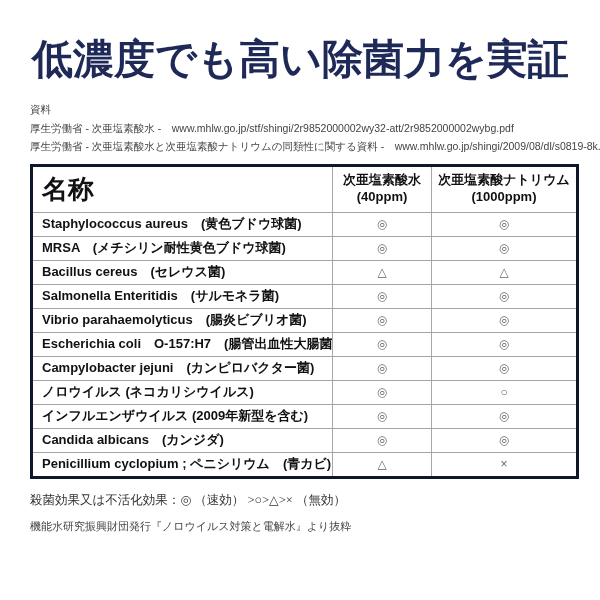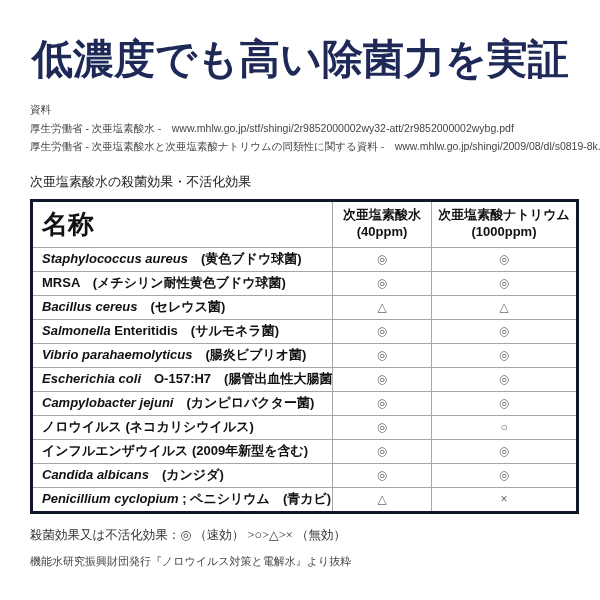--- a/index.html
+++ b/index.html
@@ -39,21 +39,21 @@
   th.h-sub {
     font-size: 13px; font-weight: 700; text-align: center;
     line-height: 1.3; color: #111; padding: 4px 2px; vertical-align: middle;
   }
 
   td.cell-name {
     font-size: 13px; font-weight: 700; color: #111;
     padding: 2.5px 4px 2.5px 9px; white-space: nowrap; overflow: hidden;
     height: 17px; vertical-align: middle;
   }
-  td.cell-name .latin { font-style: italic; }
+  td.cell-name .latin { }
   td.cell-sym {
     text-align: center; font-size: 12px; color: #666;
     vertical-align: middle; padding: 0;
   }
 
   .legend {
     margin-top: 13px; font-family: "Liberation Serif", "DejaVu Serif", serif;
     font-size: 12.5px; color: #333; white-space: nowrap;
   }
   .footnote { margin-top: 10px; font-size: 11px; color: #444; white-space: nowrap; }
@@ -64,21 +64,20 @@
 <div class="page">
 
   <h1 class="main-title">低濃度でも高い除菌力を実証</h1>
 
   <div class="sources">
     <div class="src-heading">資料</div>
     <div class="src-line">厚生労働省 - 次亜塩素酸水 -　www.mhlw.go.jp/stf/shingi/2r9852000002wy32-att/2r9852000002wybg.pdf</div>
     <div class="src-line">厚生労働省 - 次亜塩素酸水と次亜塩素酸ナトリウムの同類性に関する資料 -　www.mhlw.go.jp/shingi/2009/08/dl/s0819-8k.pdf</div>
   </div>
 
-  <div class="table-caption">次亜塩素酸水の殺菌効果・不活化効果</div>
 
   <table class="effect-table">
     <colgroup>
       <col class="c-name">
         <col class="c-hocl">
         <col class="c-naclo">
     </colgroup>
     <thead>
       <tr>
         <th class="h-name">名称</th>

